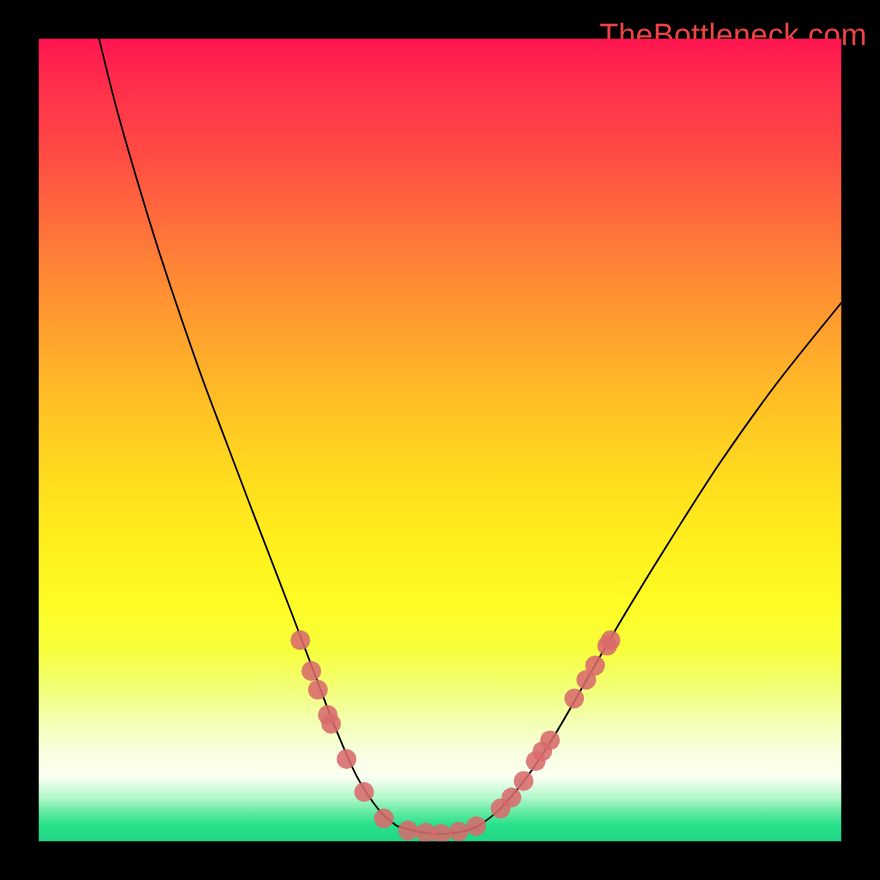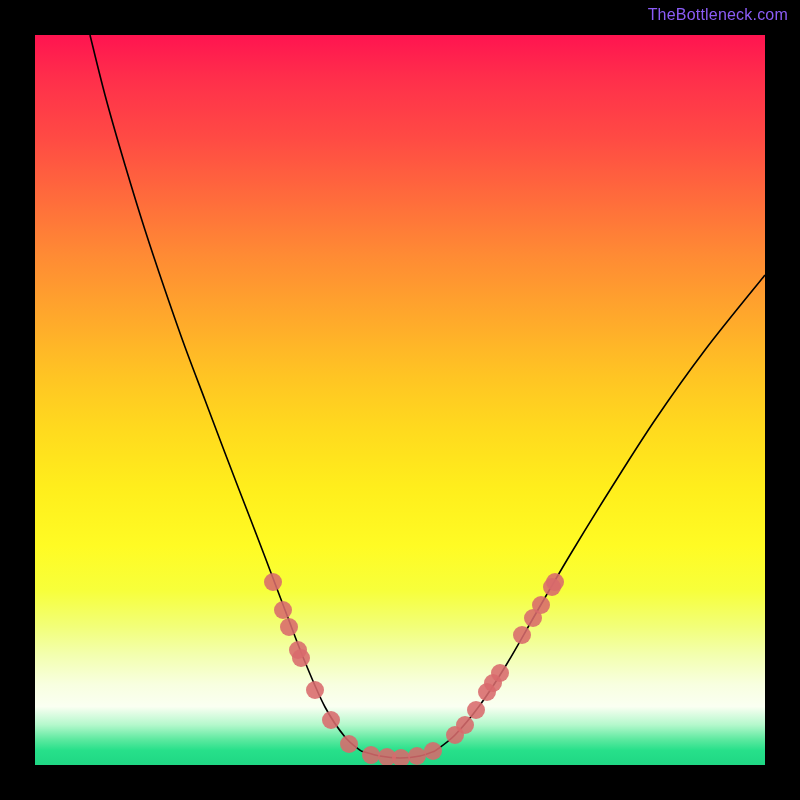--- a/index.html
+++ b/index.html
@@ -61,24 +61,24 @@
     stroke: #000;
     stroke-width: 1.6;
   }
   .dot {
     fill: #d86a6c;
     fill-opacity: 0.88;
     stroke: none;
   }
   .watermark {
     position: absolute;
-    top: 6px;
+    top: 16px;
     right: 12px;
-    color: #8b5cf6;
-    font-size: 16px;
+    color: #ef4444;
+    font-size: 28px;
     letter-spacing: 0.2px;
     font-weight: 400;
     user-select: none;
   }
 </style>
 </head>
 <body>
 
 <div class="frame">
   <div class="watermark">TheBottleneck.com</div>

